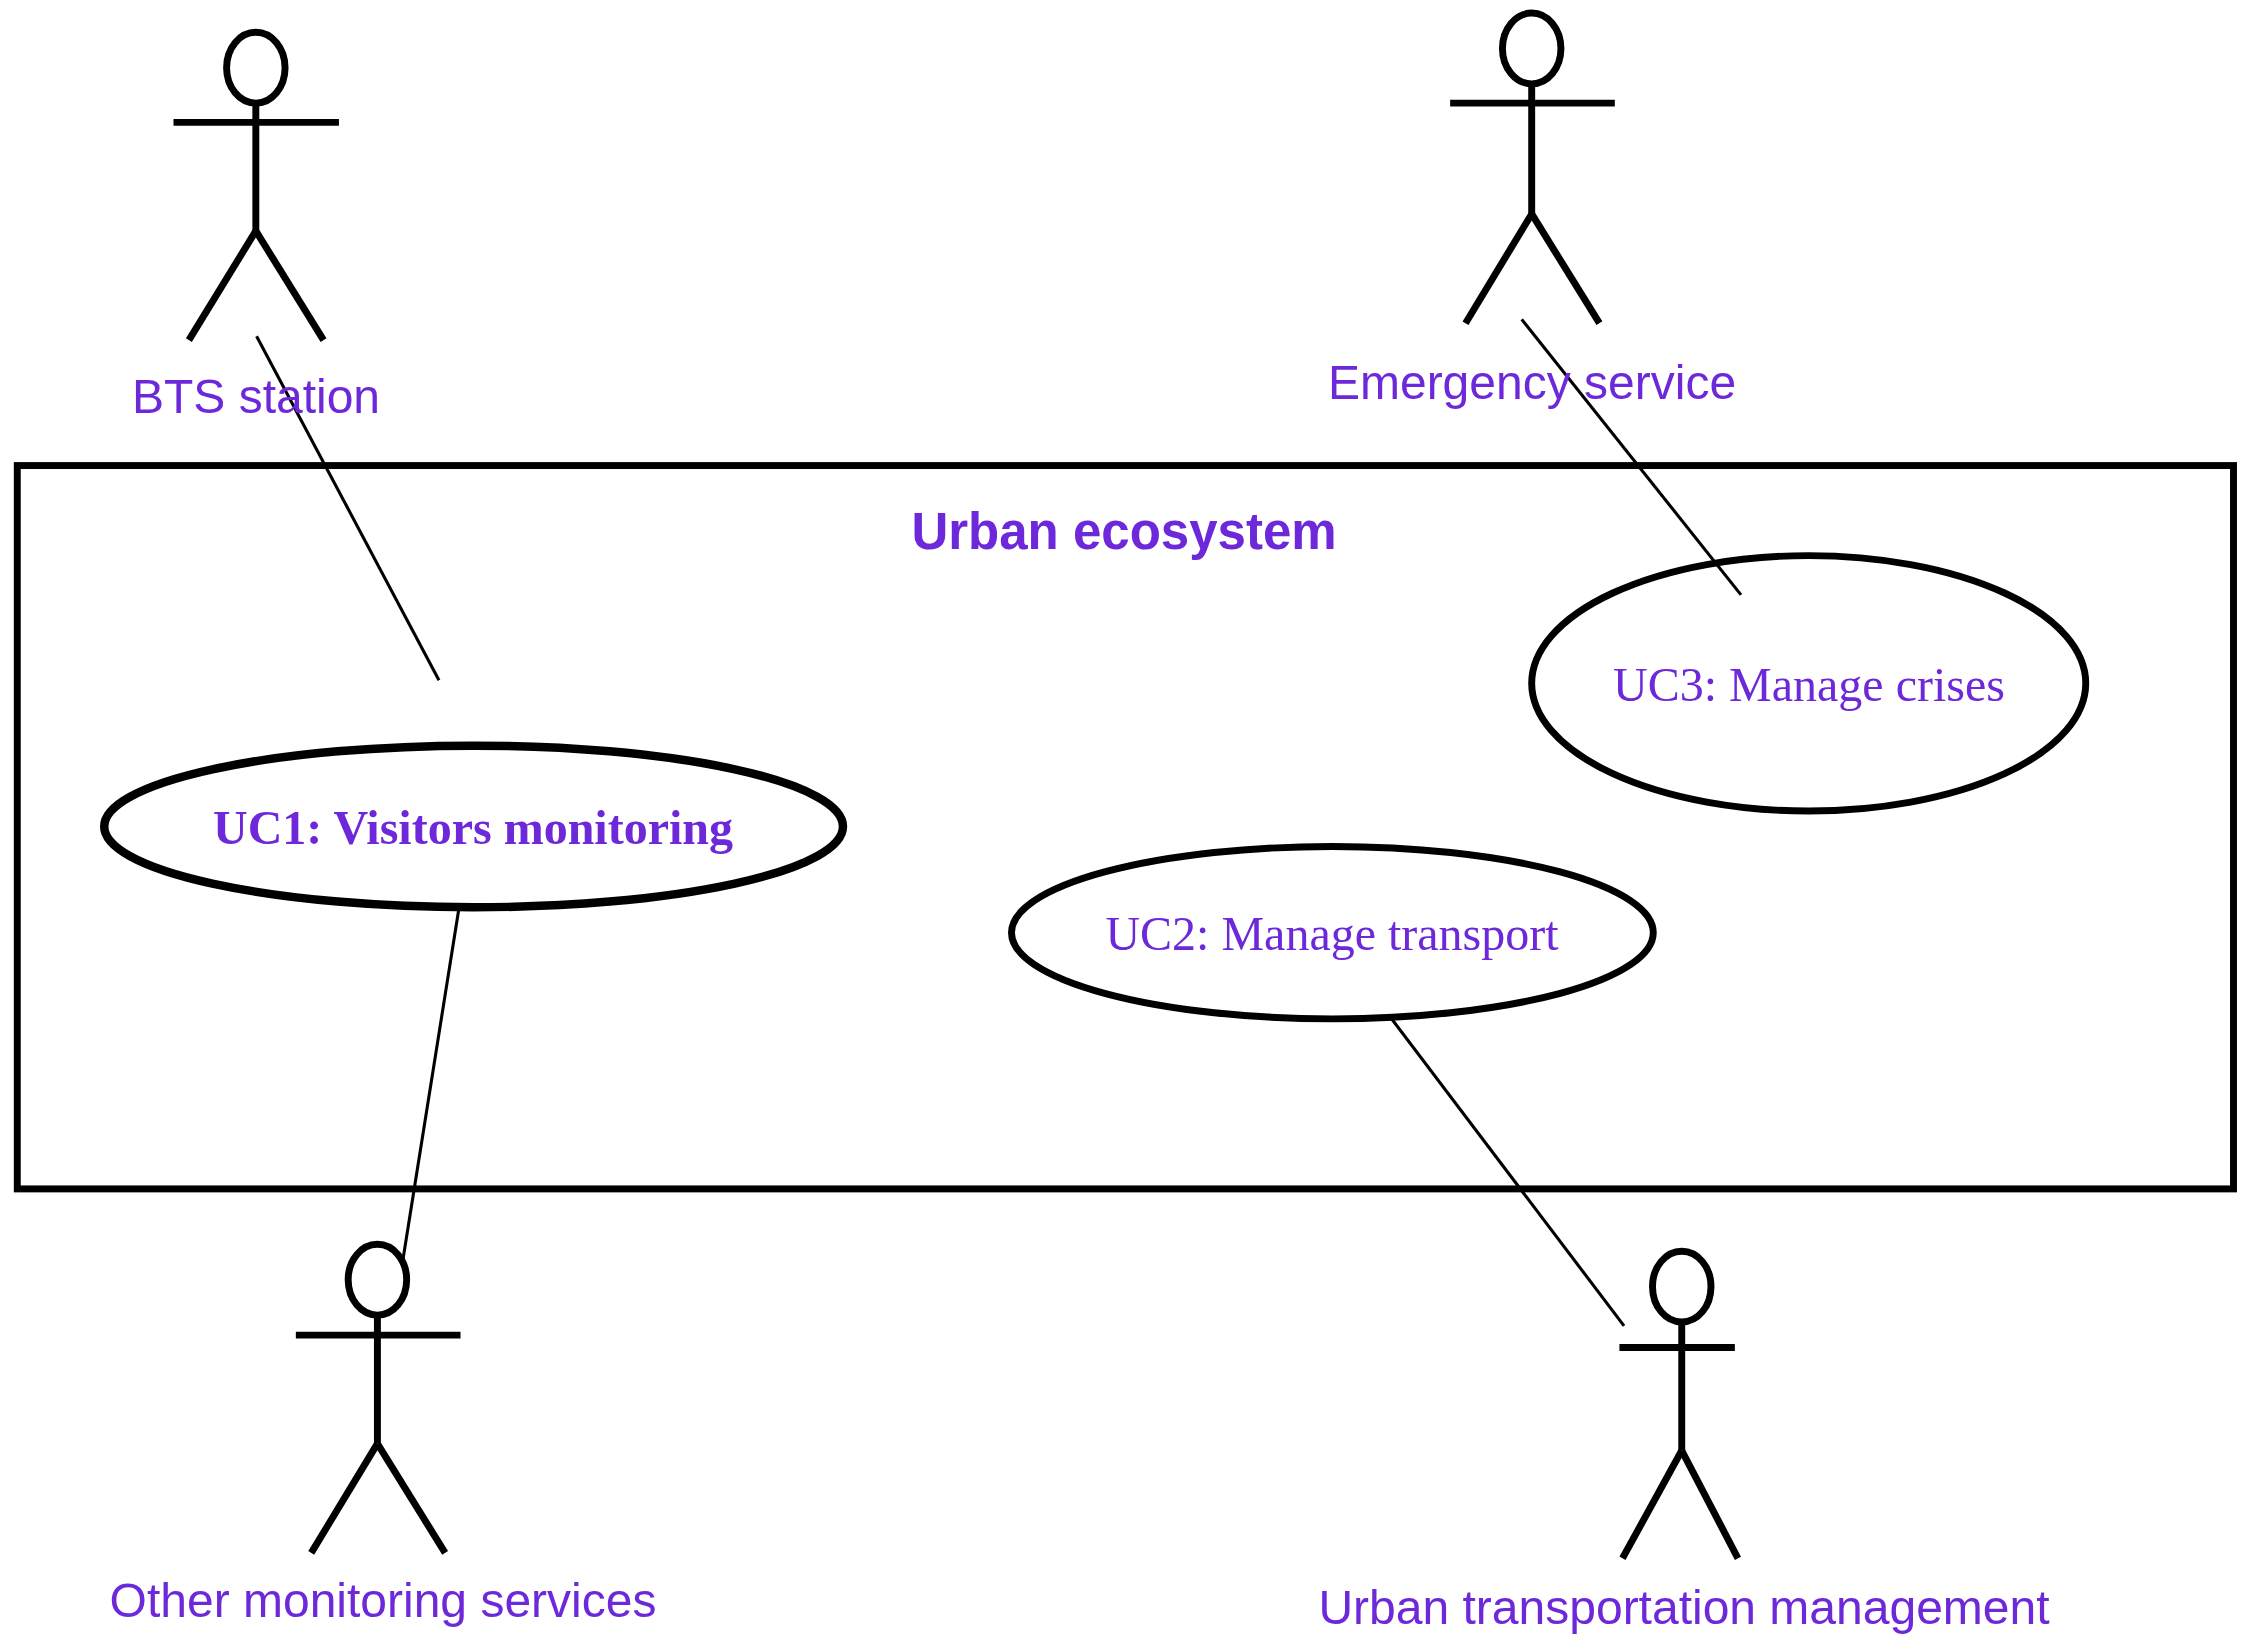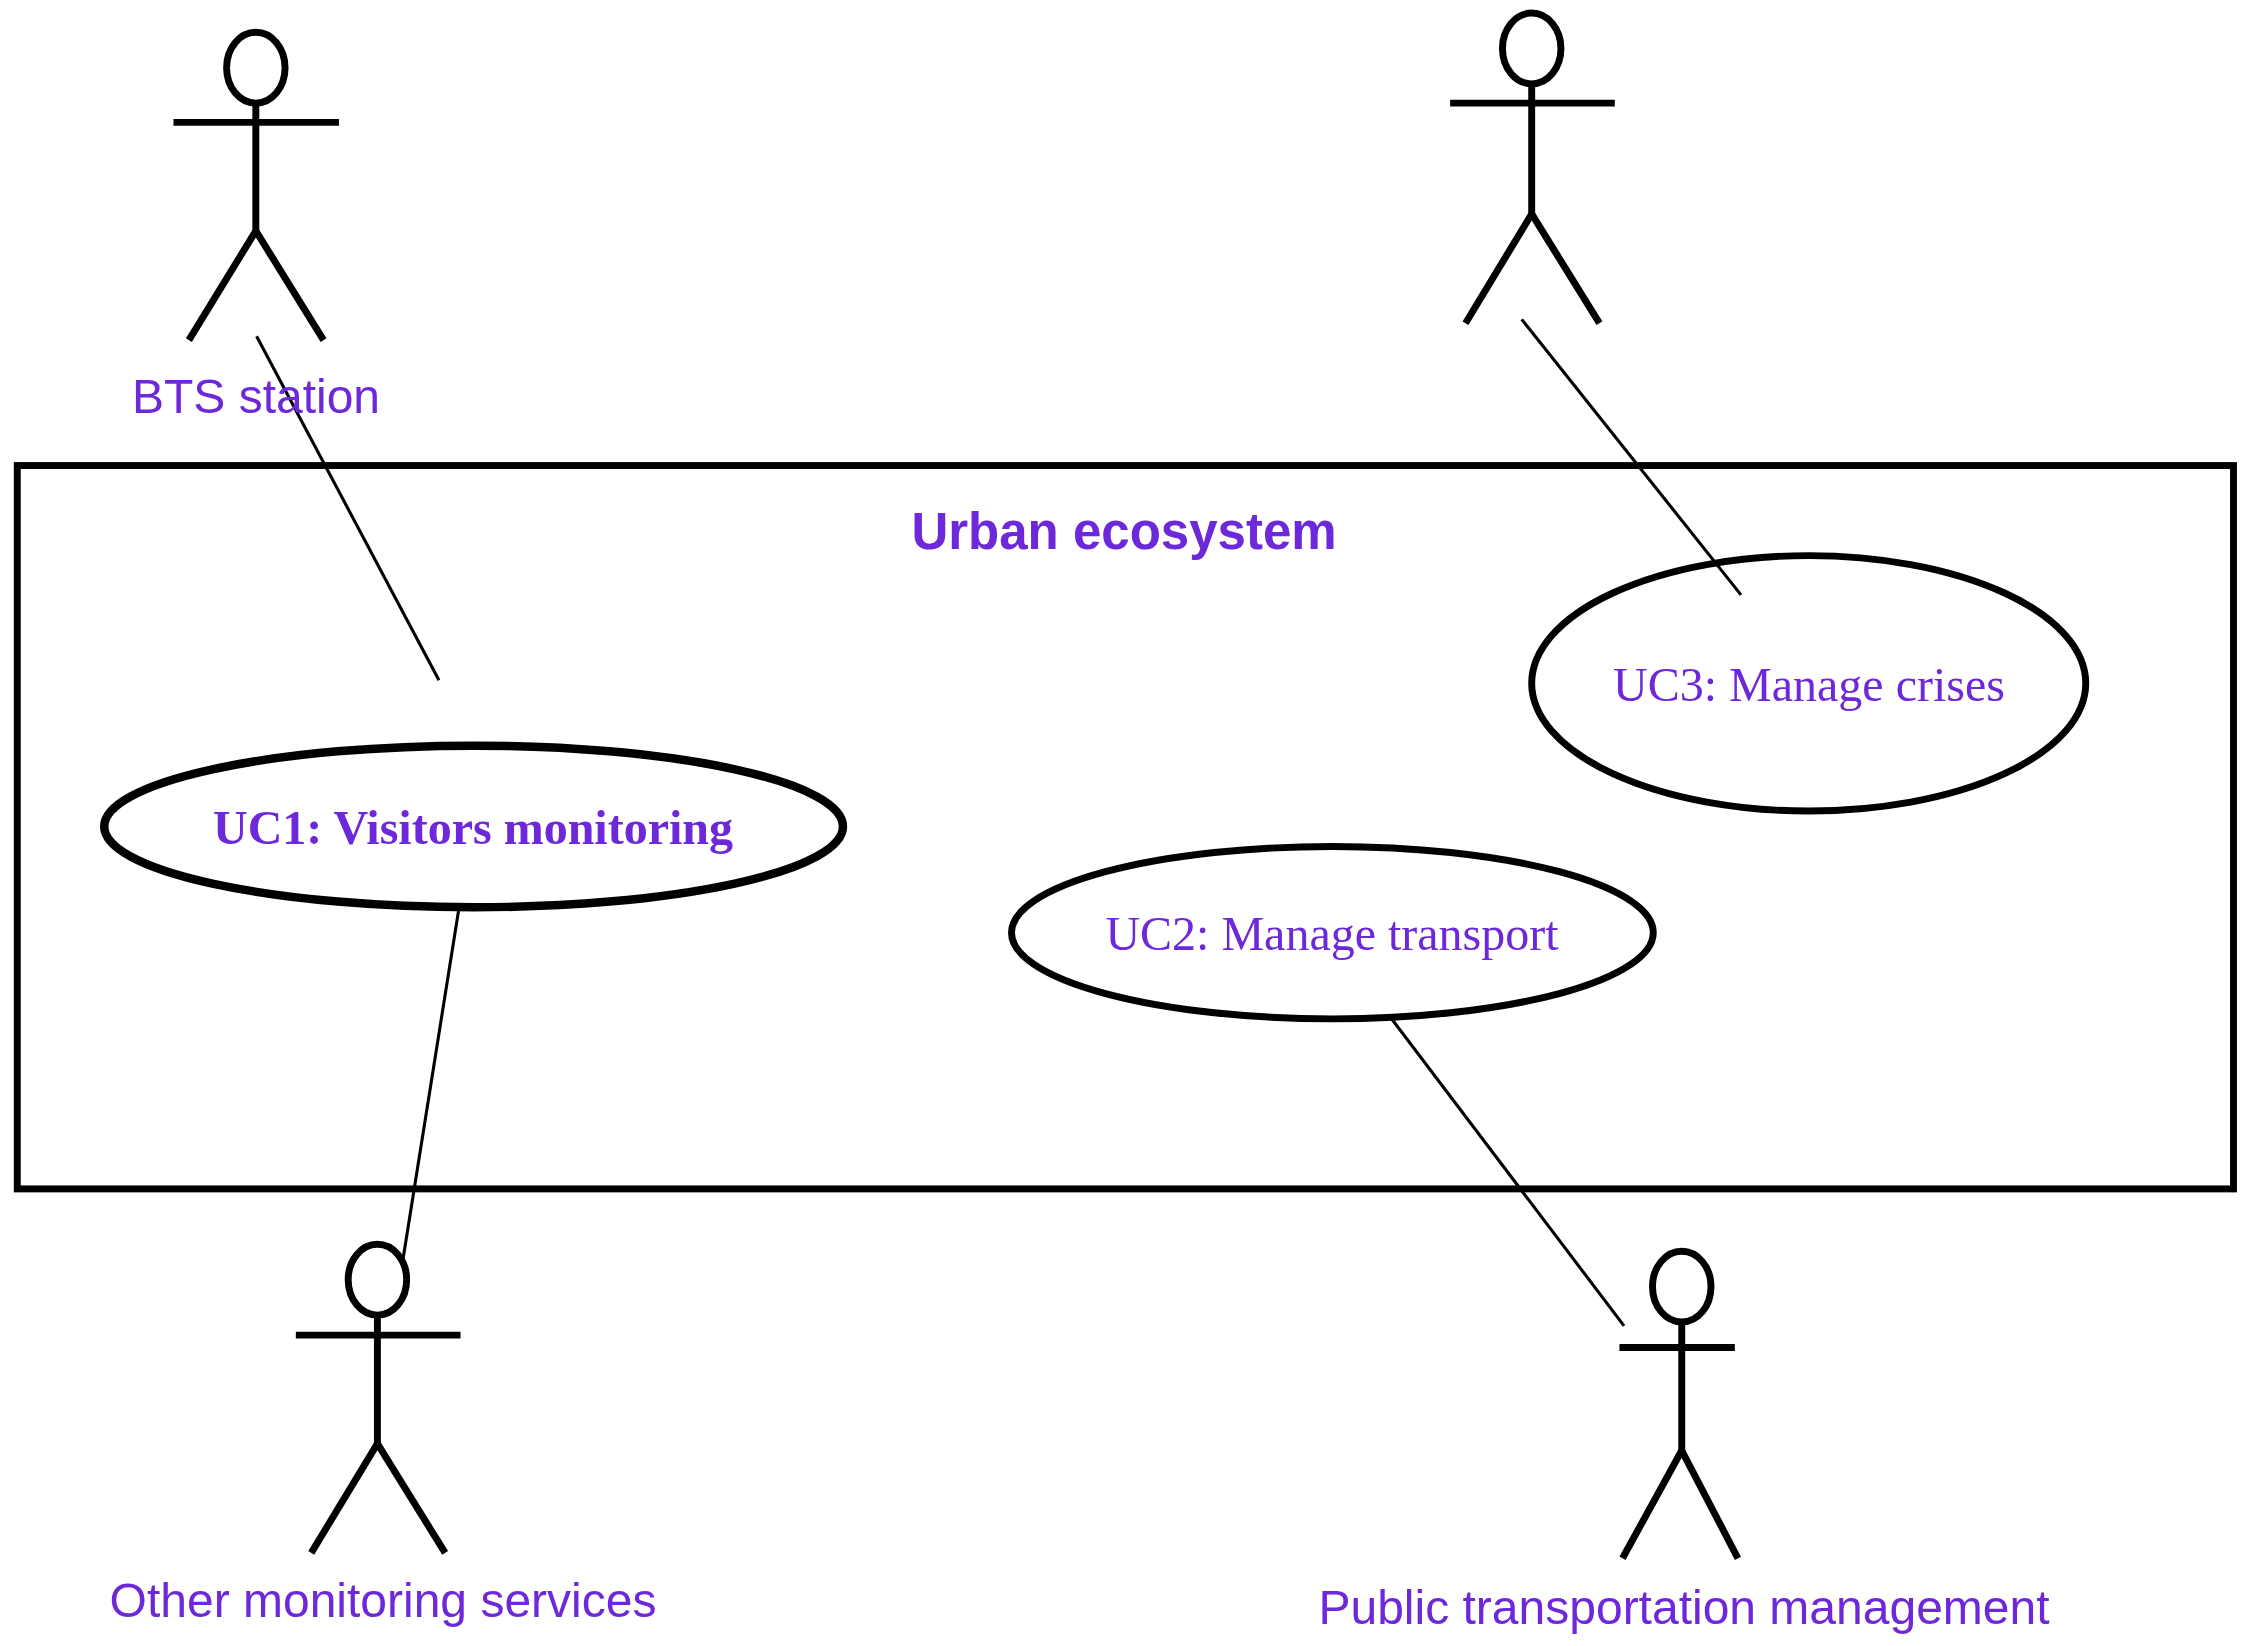--- a/index.html
+++ b/index.html
@@ -97,24 +97,25 @@
 
     <ellipse cx="615" cy="1074" rx="480" ry="105" fill="none" stroke="#000000" stroke-width="11"></ellipse>
     <ellipse cx="1731" cy="1212" rx="417" ry="112" fill="none" stroke="#000000" stroke-width="9"></ellipse>
     <ellipse cx="2350" cy="888" rx="360" ry="166" fill="none" stroke="#000000" stroke-width="9"></ellipse>
   </svg>
 
   <div class="uml-text system-title" style="left:1124px; top:531px;text-align:right;">Urban ecosystem</div>
 
   <div class="uml-text actor-label" style="left:256px; top:396px;">BTS station</div>
 
+  <div class="uml-text actor-label" style="left:1532px; top:382px;">Emergency service</div>
 
   <div class="uml-text actor-label" style="left:383px; top:1600px;">Other monitoring services</div>
 
-  <div class="uml-text actor-label" style="left:1684px; top:1607px;">Public transportation management</div>
+  <div class="uml-text actor-label" style="left:1684px; top:1607px;">Urban transportation management</div>
 
   <div class="uml-text usecase-label bold" style="left:473px; top:827px;">UC1: Visitors monitoring</div>
 
   <div class="uml-text usecase-label" style="left:1332px; top:933px;">UC2: Manage transport</div>
 
   <div class="uml-text usecase-label" style="left:1809px; top:684px;">UC3: Manage crises</div>
 
 </div>
 
 

